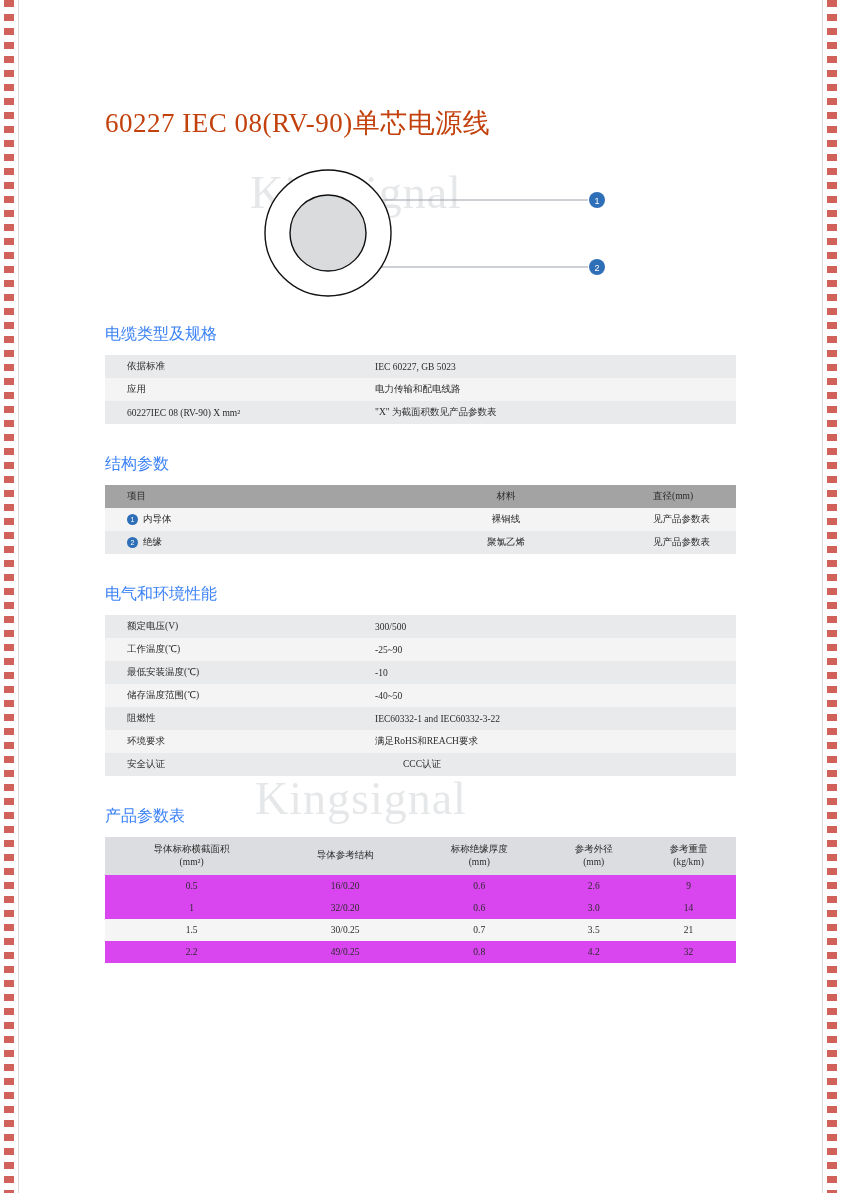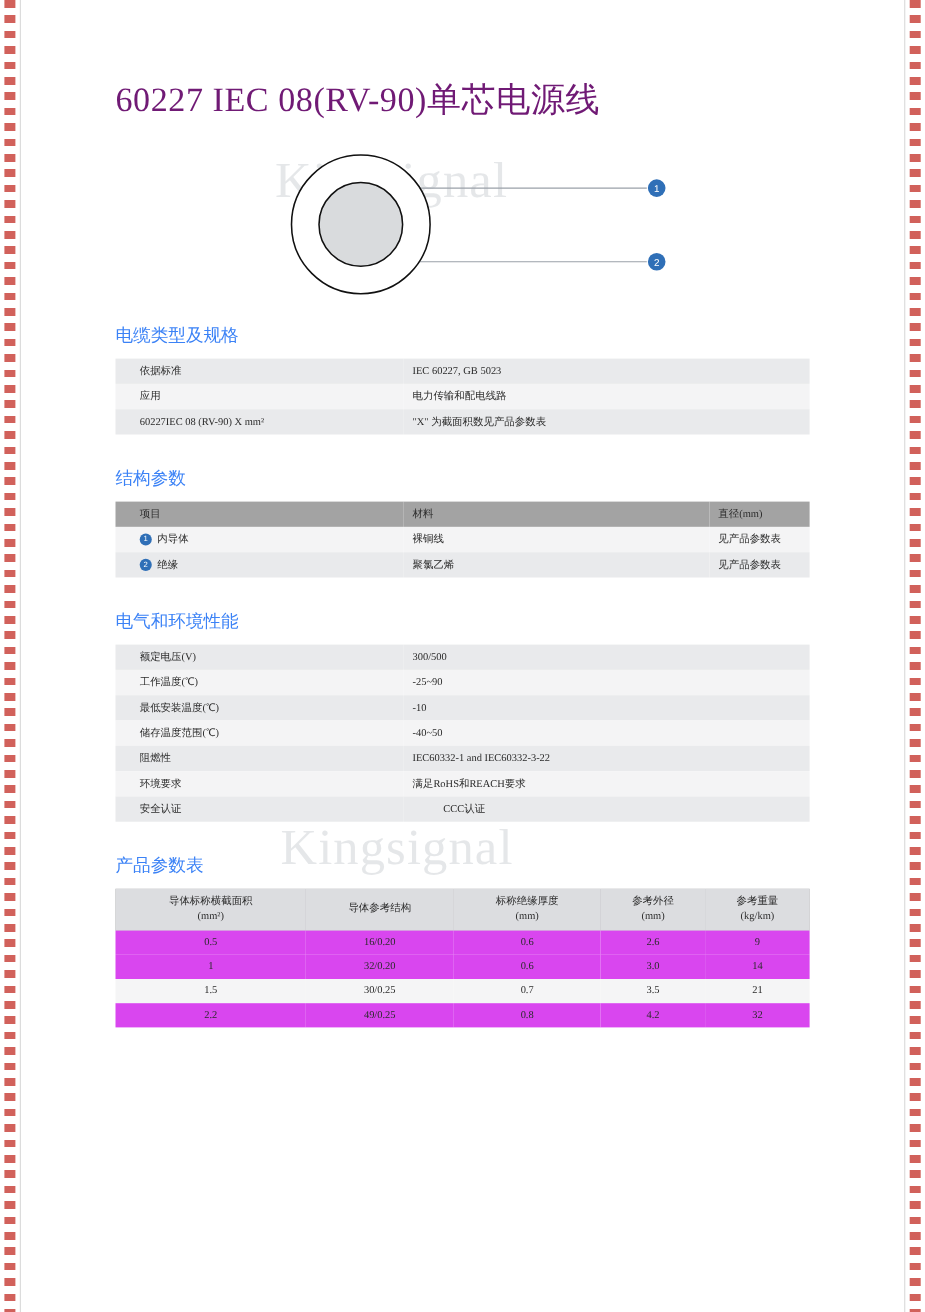--- a/index.html
+++ b/index.html
@@ -45,26 +45,26 @@
 
   .content {
     position: absolute;
     left: 105px;
     right: 105px;
     top: 0;
   }
 
   h1.title {
     font-family: "Liberation Serif", serif;
-    color: #701a75;
-    font-size: 31px;
+    color: #c2410c;
+    font-size: 27px;
     font-weight: normal;
     letter-spacing: .5px;
     margin: 0;
-    padding-top: 70px;
+    padding-top: 105px;
     white-space: nowrap;
   }
 
   
   .diagram {
     position: relative;
     height: 165px;
     margin-top: 18px;
   }
   .cable-svg {
@@ -105,21 +105,21 @@
     padding: 5px 8px;
     font-weight: normal;
     text-align: left;
     vertical-align: middle;
   }
   tr.band-a { background: #e9eaec; }
   tr.band-b { background: #f4f4f5; }
   tr.head { background: #a3a3a3; }
   .col-label { width: 232px; padding-left: 22px !important; }
   .col-val  { }
-  .col-mid  { width: 262px; }
+  .col-mid  { width: 262px; text-align: center; }
 
   .bullet {
     display: inline-block;
     width: 11px; height: 11px;
     border-radius: 50%;
     background: #2f6fb7;
     color: #fff;
     font-size: 7px;
     line-height: 11px;
     text-align: center;

